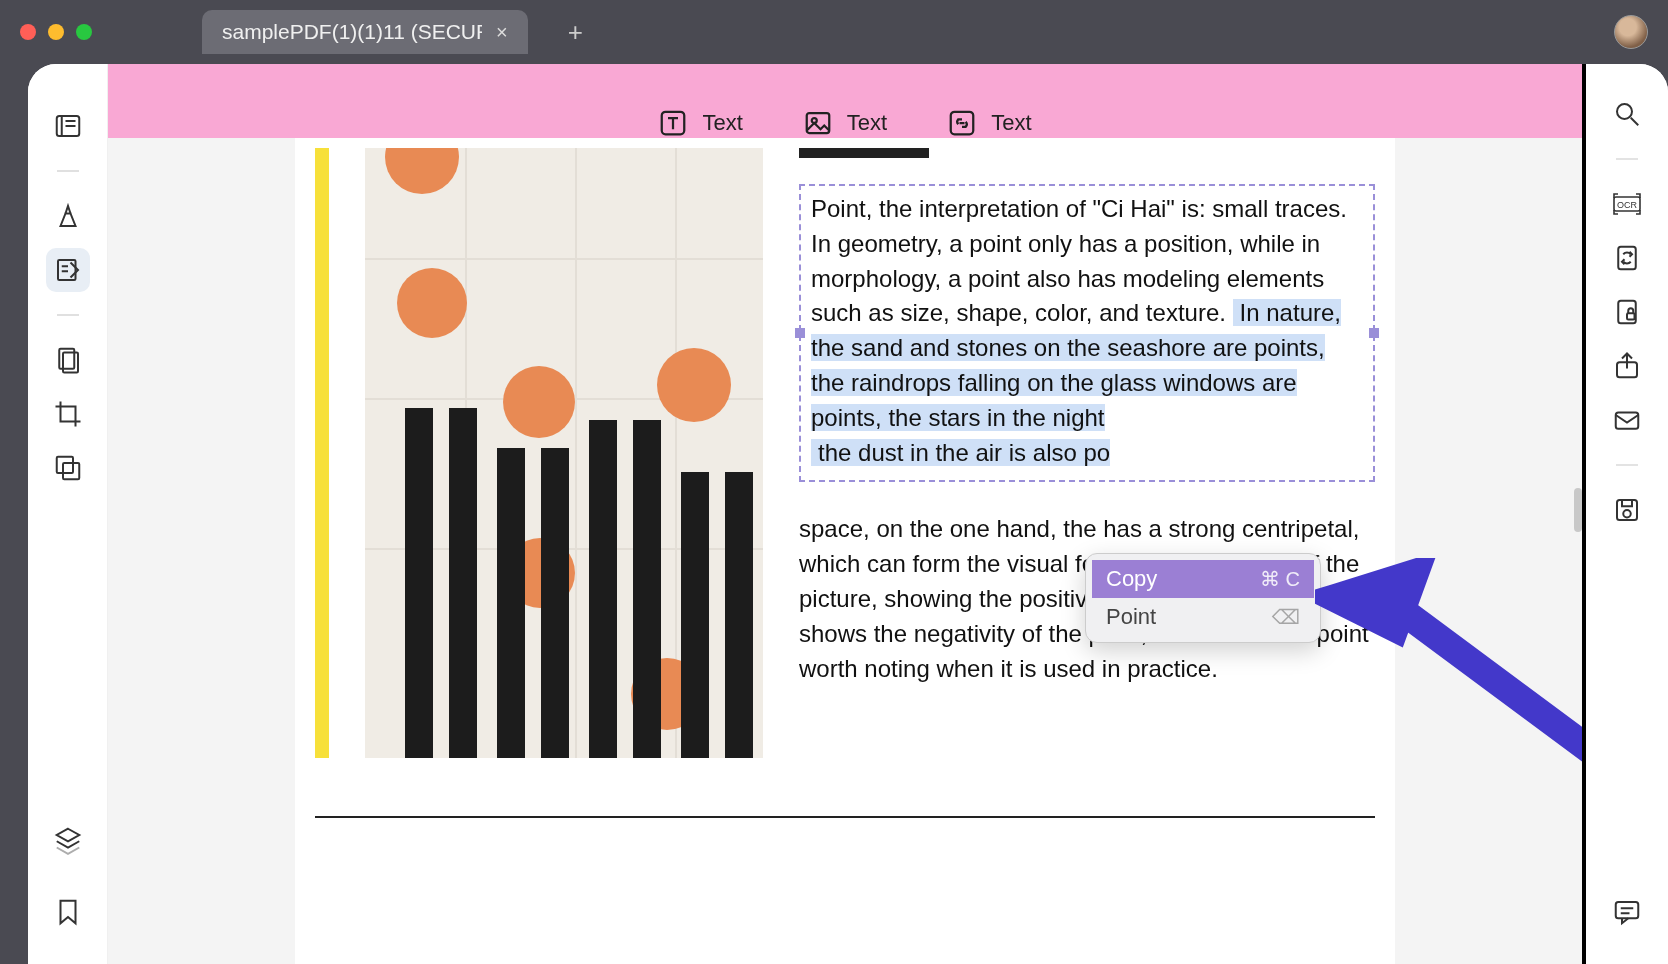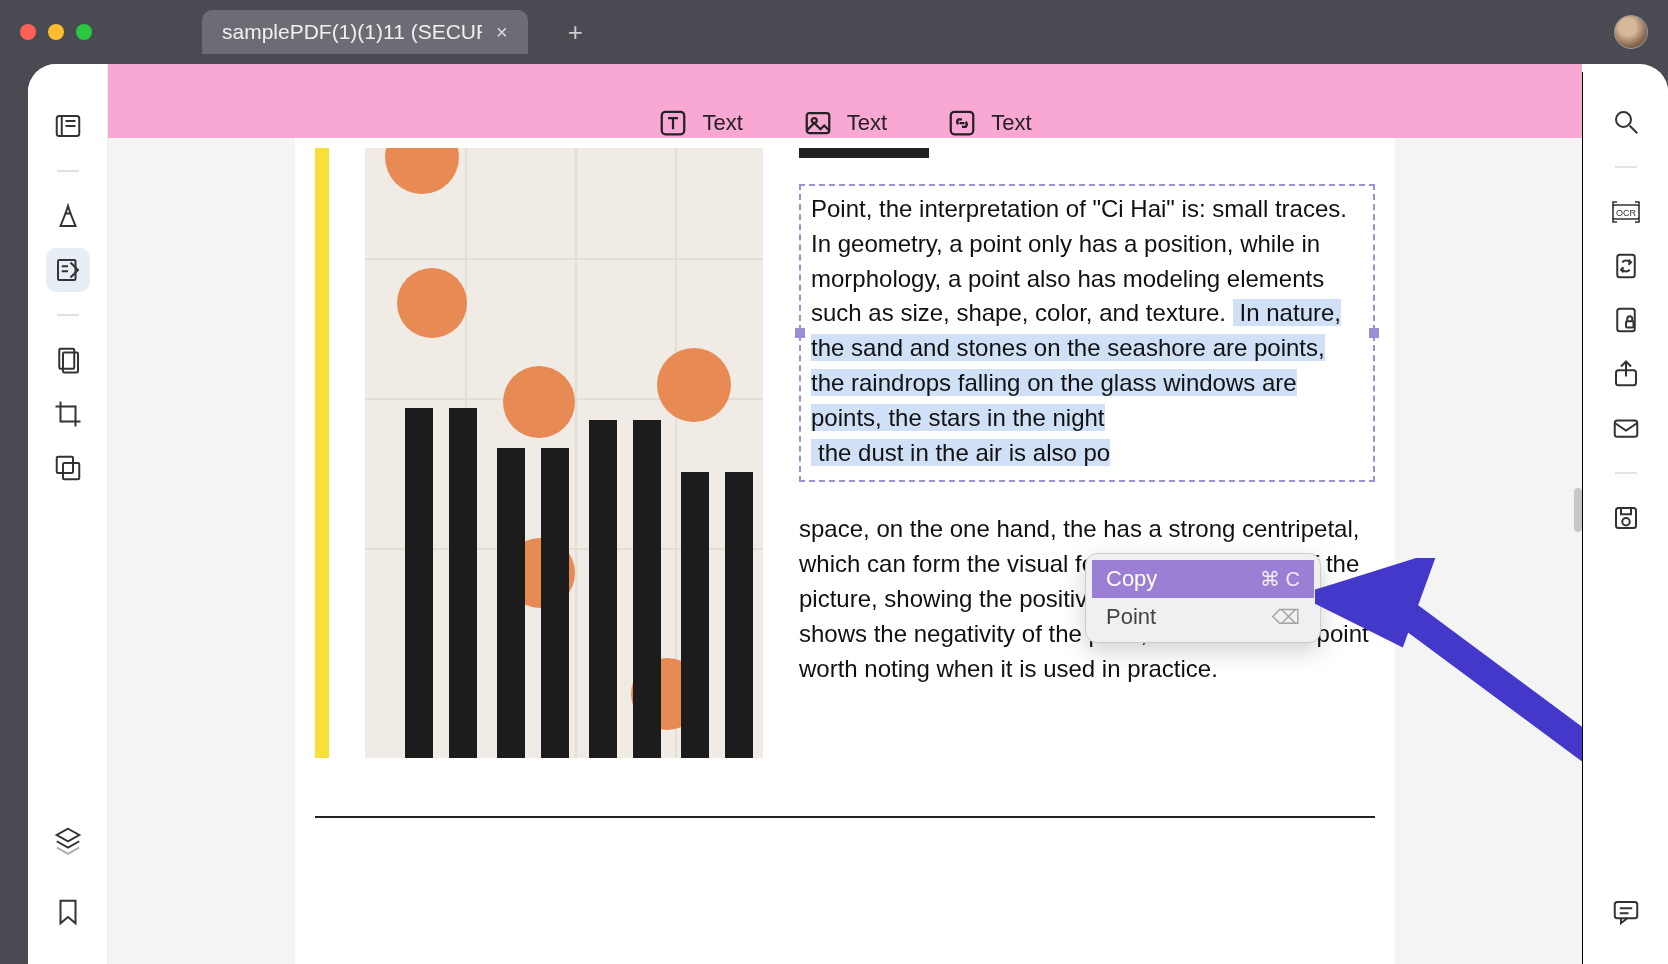--- a/index.html
+++ b/index.html
@@ -63,21 +63,21 @@
   .context-menu { position: absolute; left: 790px; top: 415px; width: 236px; background: #f0f0f2; border: 1px solid #ccc; border-radius: 12px; box-shadow: 0 8px 24px rgba(0,0,0,0.18); padding: 6px; z-index: 20; }
   .menu-item { display: flex; justify-content: space-between; align-items: center; padding: 6px 14px; font-size: 22px; border-radius: 0; cursor: pointer; color: #444; }
   .menu-item.hover { background: #9b7fd4; color: #fff; }
   .menu-item .sc { font-size: 20px; opacity: 0.85; display:flex; align-items:center; gap:4px;}
   .menu-item .sc.dim { color:#999; }
   .menu-item.hover .sc { color:#fff; }
 
   .hr-bottom { height:2px; background:#222; margin: 58px 20px 0 20px;}
 
   
-  .sidebar-right { width: 86px; background: #fff; border-left: 1px solid #000000; display: flex; flex-direction: column; align-items: center; padding-top: 28px; gap: 10px; margin-top: 8px; }
+  .sidebar-right { width: 86px; background: #fff; border-left: 4px solid #000000; display: flex; flex-direction: column; align-items: center; padding-top: 28px; gap: 10px; }
   .sidebar-right .side-btn svg { width: 30px; height: 30px; }
   .r-sep { width: 22px; height: 2px; background: #e3e3e3; margin: 12px 0; }
   .sidebar-right .bottom { margin-top:auto; margin-bottom:30px; }
 
   .scroll-thumb { position:absolute; right:0; top:350px; width:8px; height:44px; background:#c8c8c8; border-radius:4px; }
 
   .arrow-annot { position:absolute; left:1020px; top:420px; z-index:30; pointer-events:none; }
   .arrow-annot svg { width: 400px; height: 300px; }
 </style>
 </head>

